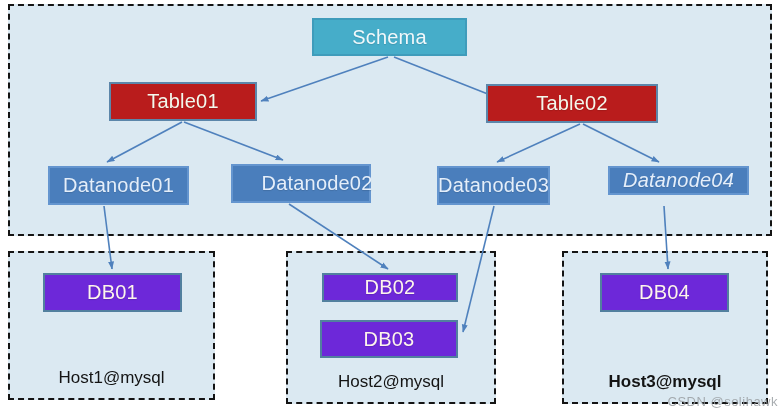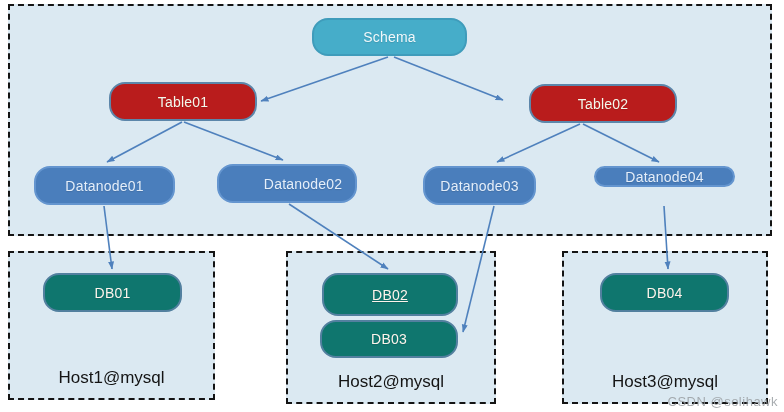--- a/index.html
+++ b/index.html
@@ -19,64 +19,65 @@
     position: absolute;
     background: #dbe9f2;
     border: 2px dashed #141414;
     box-sizing: border-box;
   }
   .region.top {
     left: 8px; top: 4px; width: 764px; height: 232px;
   }
   .region.host1 { left: 8px;   top: 251px; width: 207px; height: 149px; }
   .region.host2 { left: 286px; top: 251px; width: 210px; height: 153px; }
-  .region.host3 { left: 562px; top: 251px; width: 206px; height: 153px; }
+  .region.host3 { left: 562px; top: 251px; width: 206px; height: 153px; font-weight: bold; }
 
   .node {
     position: absolute;
     box-sizing: border-box;
-    border-radius: 16px;
+    border-radius: 0;
     display: flex;
     align-items: center;
     justify-content: center;
-    font-size: 14px;
+    font-size: 20px;
     color: #f2f7fb;
     text-shadow: 0 1px 1px rgba(0,0,0,0.12);
     letter-spacing: 0.2px;
   }
   .node.schema {
     background: #46adc9;
     border: 2px solid #3f9cbb;
     color: #f0f8fb;
   }
   .node.table {
     background: #b91c1c;
     border: 2px solid #5c86aa;
     color: #f4f8ec;
   }
   .node.datanode {
     background: #4a7ebc;
     border: 2px solid #6495cf;
     color: #e4eefa;
+    margin-left: 14px;
   }
   .node.db {
-    background: #0f766e;
+    background: #6d28d9;
     border: 2px solid #52809f;
     color: #fdf4ec;
   }
 
   #n-schema     { left: 312px; top: 18px;  width: 155px; height: 38px; }
   #n-table01    { left: 109px; top: 82px;  width: 148px; height: 39px; }
-  #n-table02    { left: 529px; top: 84px;  width: 148px; height: 39px; }
+  #n-table02    { left: 486px; top: 84px;  width: 172px; height: 39px; }
   #n-datanode01 { left: 34px;  top: 166px; width: 141px; height: 39px; }
   #n-datanode02 { left: 217px; top: 164px; width: 140px; height: 39px; padding-left: 32px; }
   #n-datanode03 { left: 423px; top: 166px; width: 113px; height: 39px; }
-  #n-datanode04 { left: 594px; top: 166px; width: 141px; height: 21px; }
+  #n-datanode04 { left: 594px; top: 166px; width: 141px; height: 29px; font-style: italic; }
   #n-db01       { left: 43px;  top: 273px; width: 139px; height: 39px; }
-  #n-db02       { left: 322px; top: 273px; width: 136px; height: 43px; text-decoration: underline; }
+  #n-db02       { left: 322px; top: 273px; width: 136px; height: 29px; }
   #n-db03       { left: 320px; top: 320px; width: 138px; height: 38px; text-align: right; }
   #n-db04       { left: 600px; top: 273px; width: 129px; height: 39px; }
 
   .host-label {
     position: absolute;
     left: 0;
     bottom: 10px;
     width: 100%;
     text-align: center;
     font-size: 17px;

